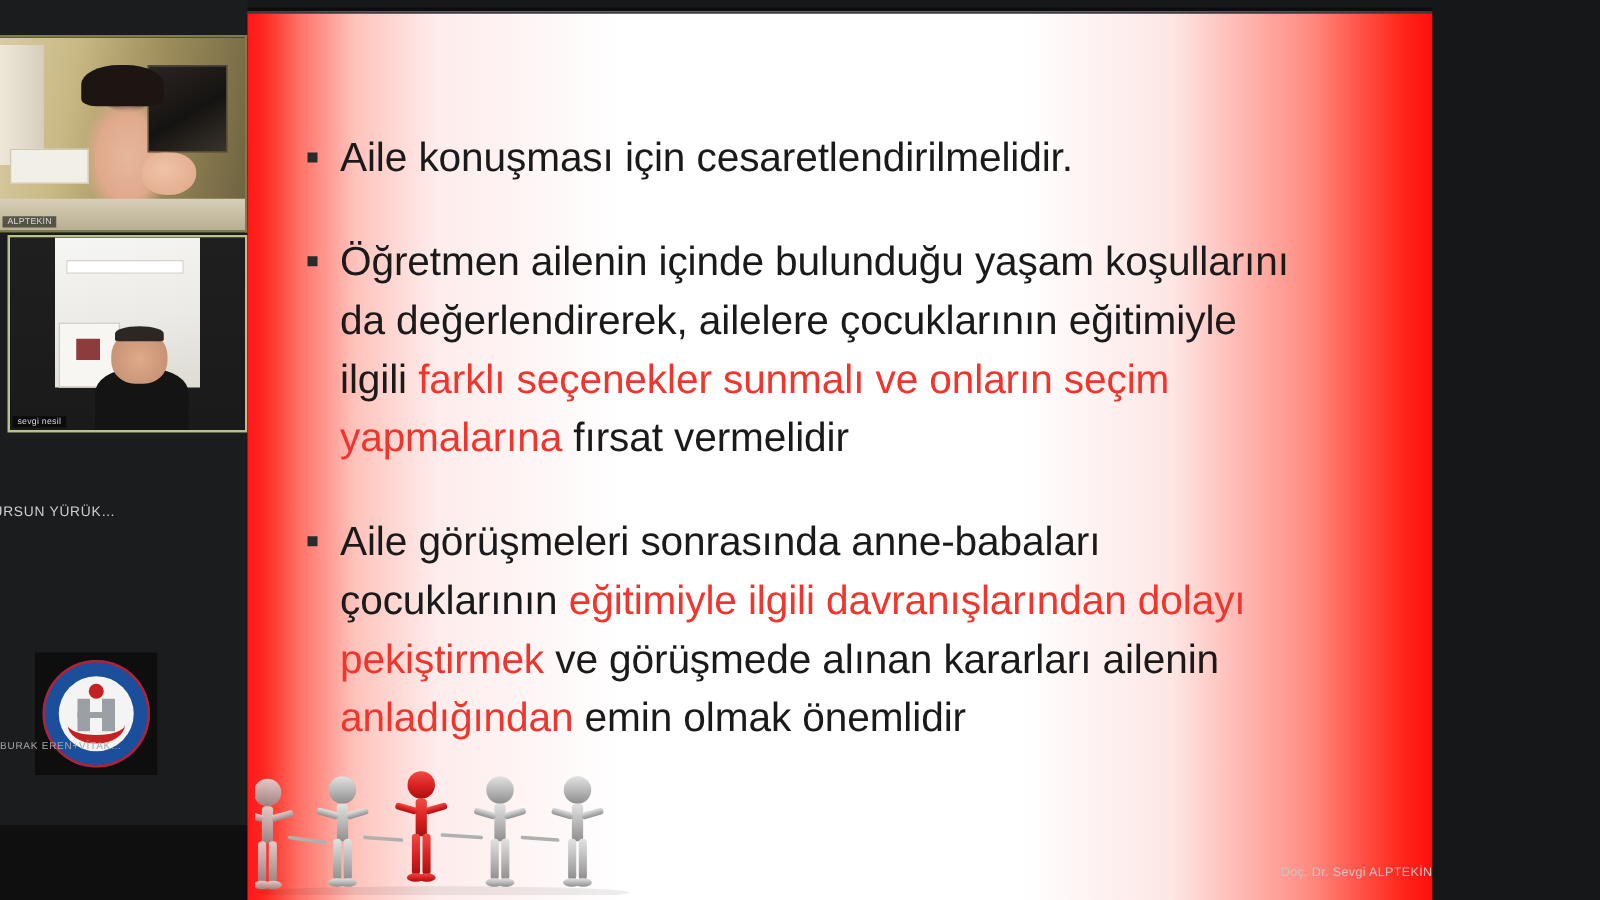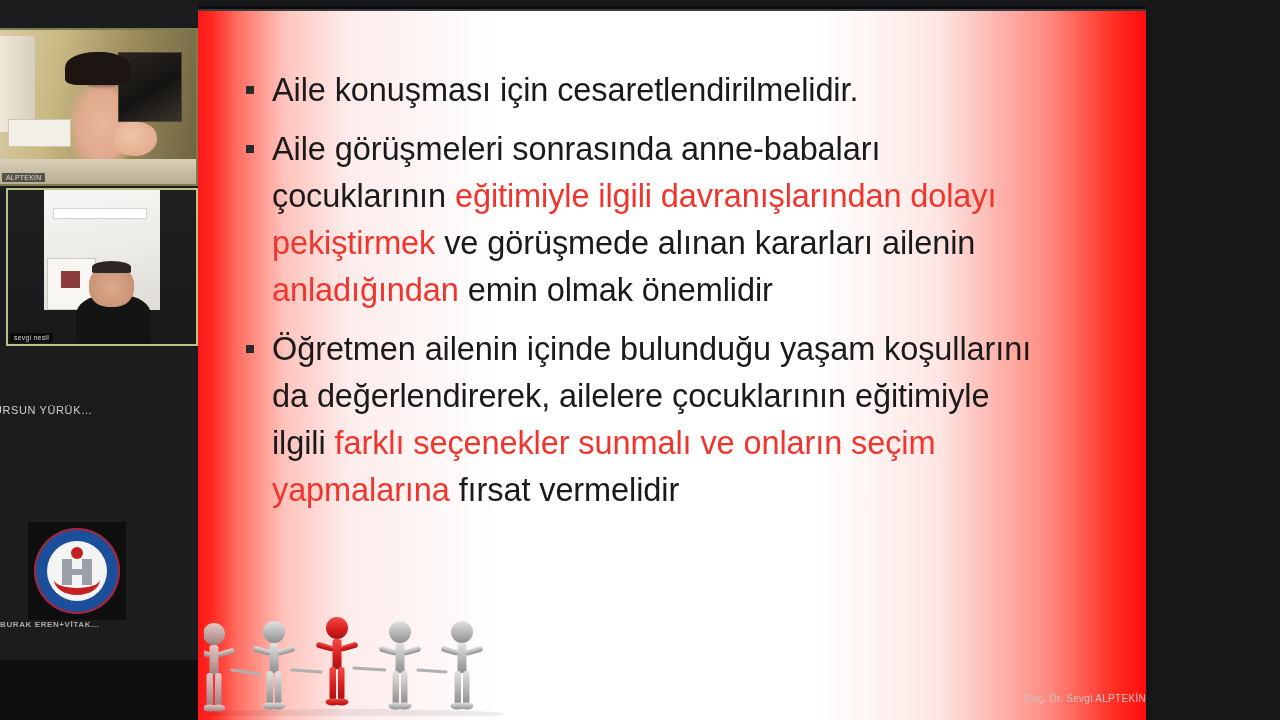--- a/index.html
+++ b/index.html
@@ -120,21 +120,21 @@
   }
 
   .roster-name {
     position:absolute;
     color:#cfcfcf;
     font-size:11px;
     letter-spacing:.6px;
     white-space:nowrap;
   }
   .roster-name.one { left:-6px; top:404px; }
-  .roster-name.two { left:0px;  top:620px; font-size:8px; color:#a9a9a9;font-weight:bold; }
+  .roster-name.two { left:0px;  top:592px; font-size:8px; color:#a9a9a9; }
 
   
   .emblem {
     position:absolute; left:28px; top:522px;
     width:98px; height:98px;
     background:#0e0e0e;
     display:flex; align-items:center; justify-content:center;
   }
   .emblem .ring {
     position:relative;
@@ -190,20 +190,21 @@
   }
   .bullet {
     position:relative;
     padding-left:48px;
     margin-bottom:12px;
     color:#1a1a1a;
     font-size:32.5px;
     line-height:47px;
     font-weight:400;
     letter-spacing:-0.1px;
+    margin-top:36px;
   }
   .bullet::before {
     content:"";
     position:absolute;
     left:22px; top:19px;
     width:8px; height:8px;
     background:#2a2a2a;
   }
   .bullet .hl { color:#f0352d; }
 
@@ -275,22 +276,22 @@
 
     <div class="roster-name two">BURAK EREN+VİTAK…</div>
   </div>
 
   <div class="gutter-bottom-left"></div>
 
   <div class="slide">
 
     <div class="bullets">
         <div class="bullet"><span>Aile konuşması için cesaretlendirilmelidir.</span></div>
+        <div class="bullet"><span>Öğretmen ailenin içinde bulunduğu yaşam koşullarını da değerlendirerek, ailelere çocuklarının eğitimiyle ilgili </span><span class="hl">farklı seçenekler sunmalı ve onların seçim yapmalarına</span><span> fırsat vermelidir</span></div>
         <div class="bullet"><span> Aile görüşmeleri sonrasında anne-babaları çocuklarının </span><span class="hl">eğitimiyle ilgili davranışlarından dolayı pekiştirmek</span><span> ve görüşmede alınan kararları ailenin </span><span class="hl">anladığından</span><span> emin olmak önemlidir</span></div>
-        <div class="bullet"><span>Öğretmen ailenin içinde bulunduğu yaşam koşullarını da değerlendirerek, ailelere çocuklarının eğitimiyle ilgili </span><span class="hl">farklı seçenekler sunmalı ve onların seçim yapmalarına</span><span> fırsat vermelidir</span></div>
       </div>
 
     <div class="figures">
       <svg viewBox="0 0 300 118" xmlns="http://www.w3.org/2000/svg" aria-hidden="true">
         <defs>
           <linearGradient id="gGrey" x1="0" y1="0" x2="0" y2="1">
             <stop offset="0%" stop-color="#e2e2e2"></stop>
               <stop offset="55%" stop-color="#b5b5b5"></stop>
             <stop offset="100%" stop-color="#8e8e8e"></stop>
           </linearGradient>

